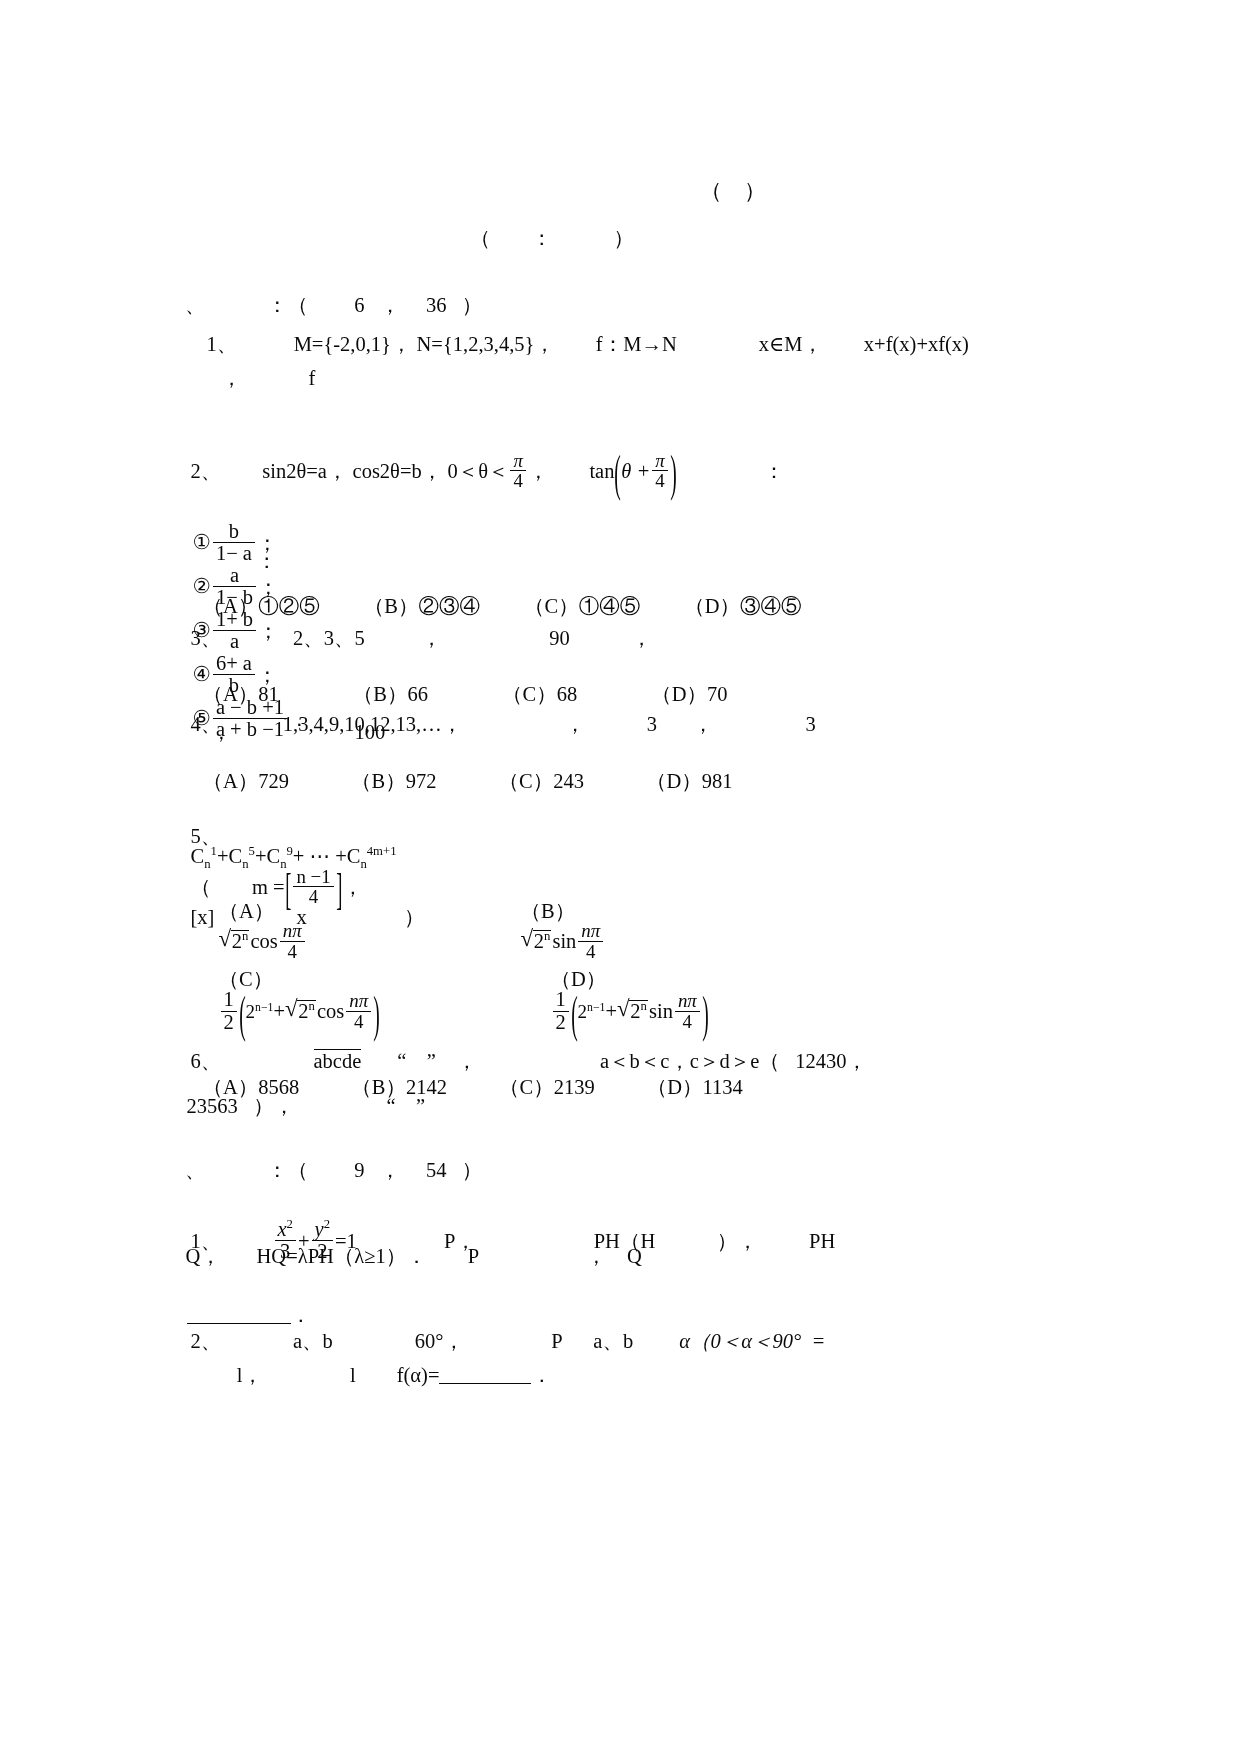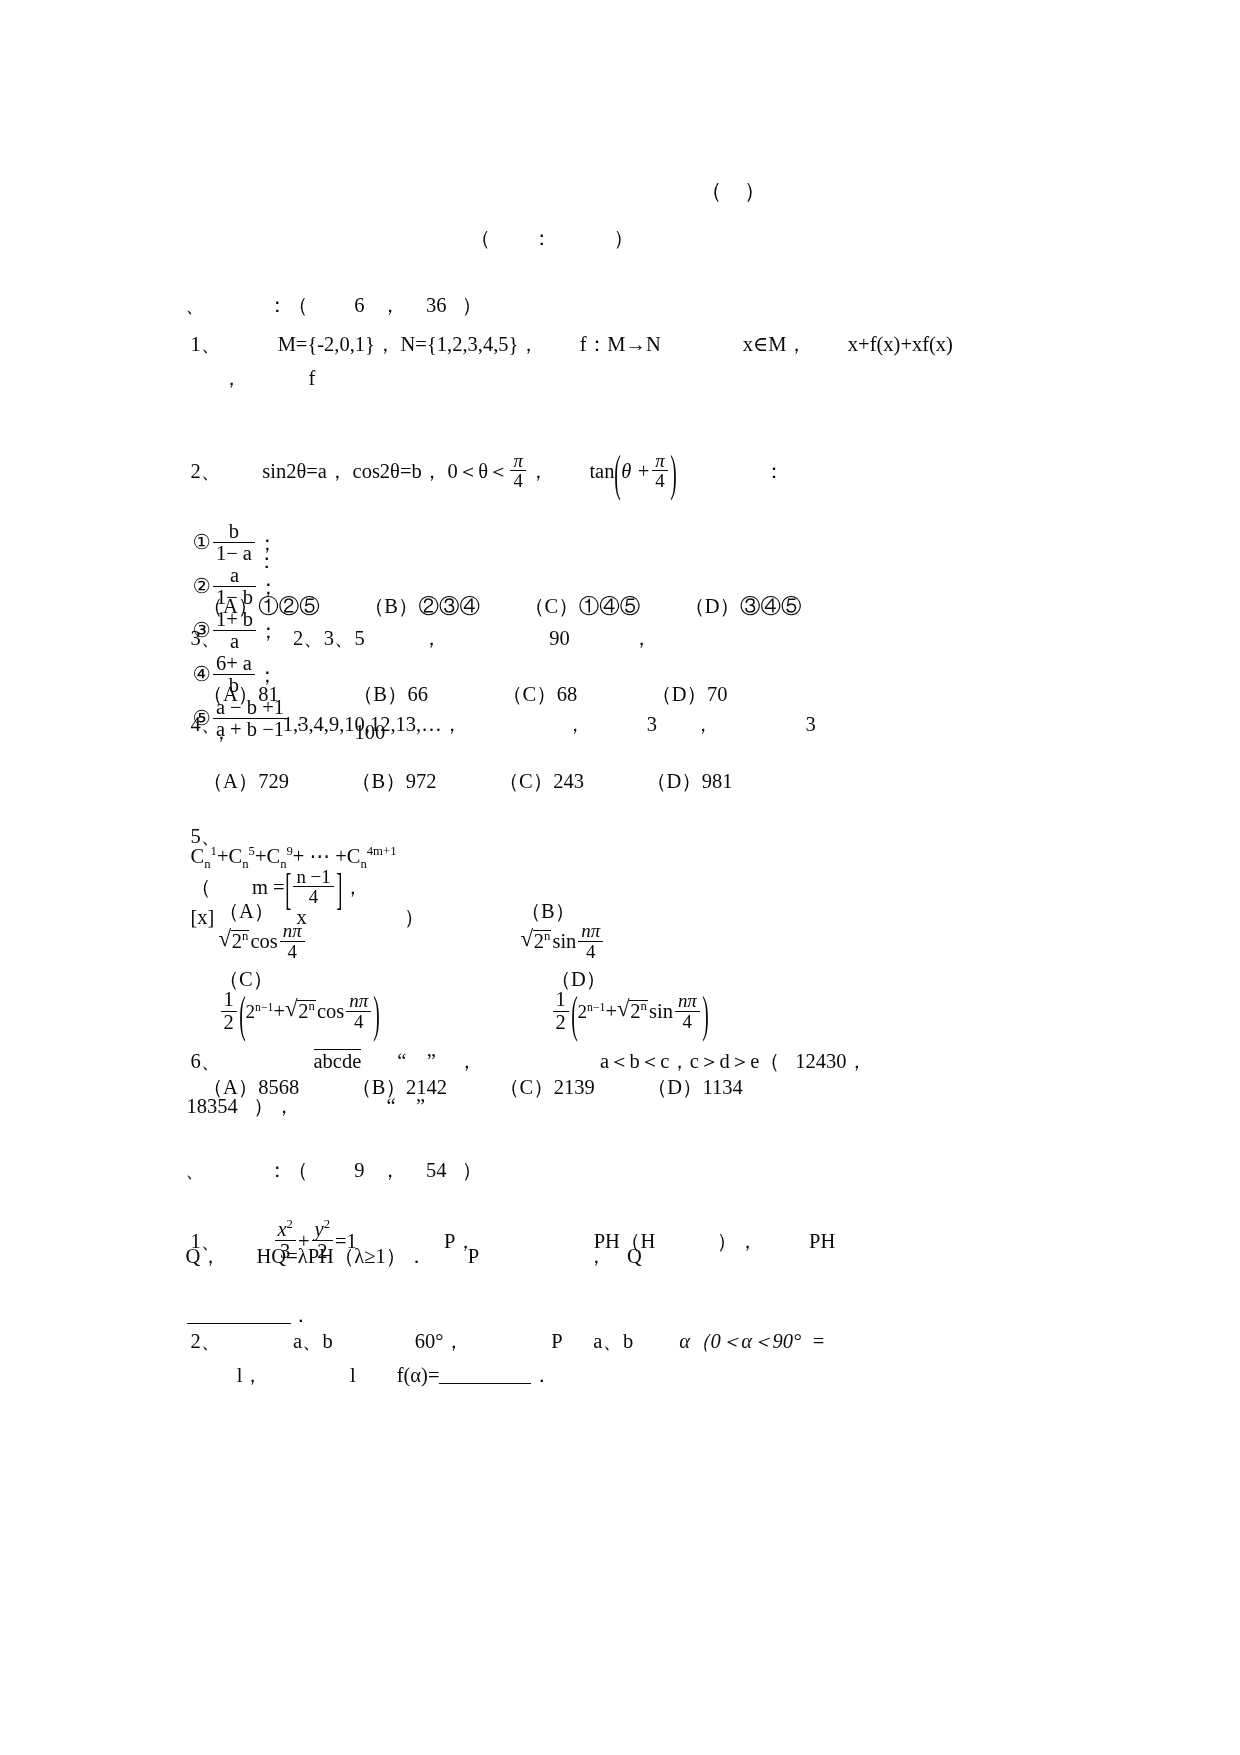--- a/index.html
+++ b/index.html
@@ -60,21 +60,21 @@
 <body>
 
 <div class="page">
 
   <div class="ln big" style="left:700px;top:180px;">（    ）</div>
 
   <div class="ln" style="left:470px;top:228px;">（        ：            ）</div>
 
   <div class="ln" style="left:185px;top:295px;">、            ：（         6   ，     36   ）</div>
 
-  <div class="ln" style="left:170px;top:313px;">
+  <div class="ln" style="left:186px;top:313px;">
     <span>1、</span><span class="gap">           </span><span>M={-2,0,1}，</span> <span>N={1,2,3,4,5}，</span><span class="gap">        </span><span>f：M→N</span><span class="gap">                </span><span>x∈M，</span><span class="gap">        </span><span>x+f(x)+xf(x)</span>
   </div>
   <div class="ln" style="left:170px;top:347px;">
     <span class="gap">      ，</span><span>             f</span>
   </div>
 
   <div class="ln" style="left:170px;top:430px;">
     <span>2、</span><span class="gap">        </span><span>sin2θ=a，</span> <span>cos2θ=b，</span> <span>0＜θ＜</span><span class="frac sml"><span class="num it">π</span><span class="den">4</span></span><span>，</span><span class="gap">        </span><span>tan</span><span class="par"><span class="glyph">(</span></span><span class="it">θ +</span><span class="frac sml"><span class="num it">π</span><span class="den">4</span></span><span class="par"><span class="glyph">)</span></span><span class="gap">                 </span><span>：</span>
   </div>
 
@@ -129,21 +129,21 @@
   </div>
   <div class="ln" style="left:530px;top:948px;">
     <span>（D）</span>
     <span class="frac"><span class="num">1</span><span class="den">2</span></span><span class="par"><span class="glyph">(</span></span><span class="sm" style="font-size:19px"><span>2</span><span class="sup">n−1</span></span><span>+</span><span class="rad"><span class="bar"><span>2</span><span class="sup">n</span></span></span><span>sin</span><span class="frac sml"><span class="num it">nπ</span><span class="den">4</span></span><span class="par"><span class="glyph">)</span></span>
   </div>
 
   <div class="ln" style="left:170px;top:1028px;">
     <span>6、</span><span class="gap">                  </span><span class="ovl">abcde</span><span class="gap">       </span><span>“</span><span class="gap">    </span><span>”</span><span class="gap">    ，</span><span class="gap">                        </span><span>a＜b＜c，c＞d＞e（   12430，</span>
   </div>
   <div class="ln" style="left:166px;top:1075px;">
-    <span>18354   ），</span><span class="gap">                  </span><span>“</span><span class="gap">    </span><span>”</span>
+    <span>23563   ），</span><span class="gap">                  </span><span>“</span><span class="gap">    </span><span>”</span>
   </div>
   <div class="ln" style="left:182px;top:1056px;">
     <span>（A）8568</span><span class="gap" style="width:52px"></span><span>（B）2142</span><span class="gap" style="width:52px"></span><span>（C）2139</span><span class="gap" style="width:52px"></span><span>（D）1134</span>
   </div>
 
   <div class="ln" style="left:185px;top:1160px;">、            ：（         9   ，     54   ）</div>
 
   <div class="ln" style="left:170px;top:1198px;">
     <span>1、</span><span class="gap">          </span><span class="frac"><span class="num"><span class="it">x</span><span class="sup">2</span></span><span class="den">3</span></span><span>+</span><span class="frac"><span class="num"><span class="it">y</span><span class="sup">2</span></span><span class="den">2</span></span><span>=1</span><span class="gap">                 </span><span>P，</span><span class="gap">                       </span><span>PH（H</span><span class="gap">            </span><span>），</span><span class="gap">          </span><span>PH</span>
   </div>

